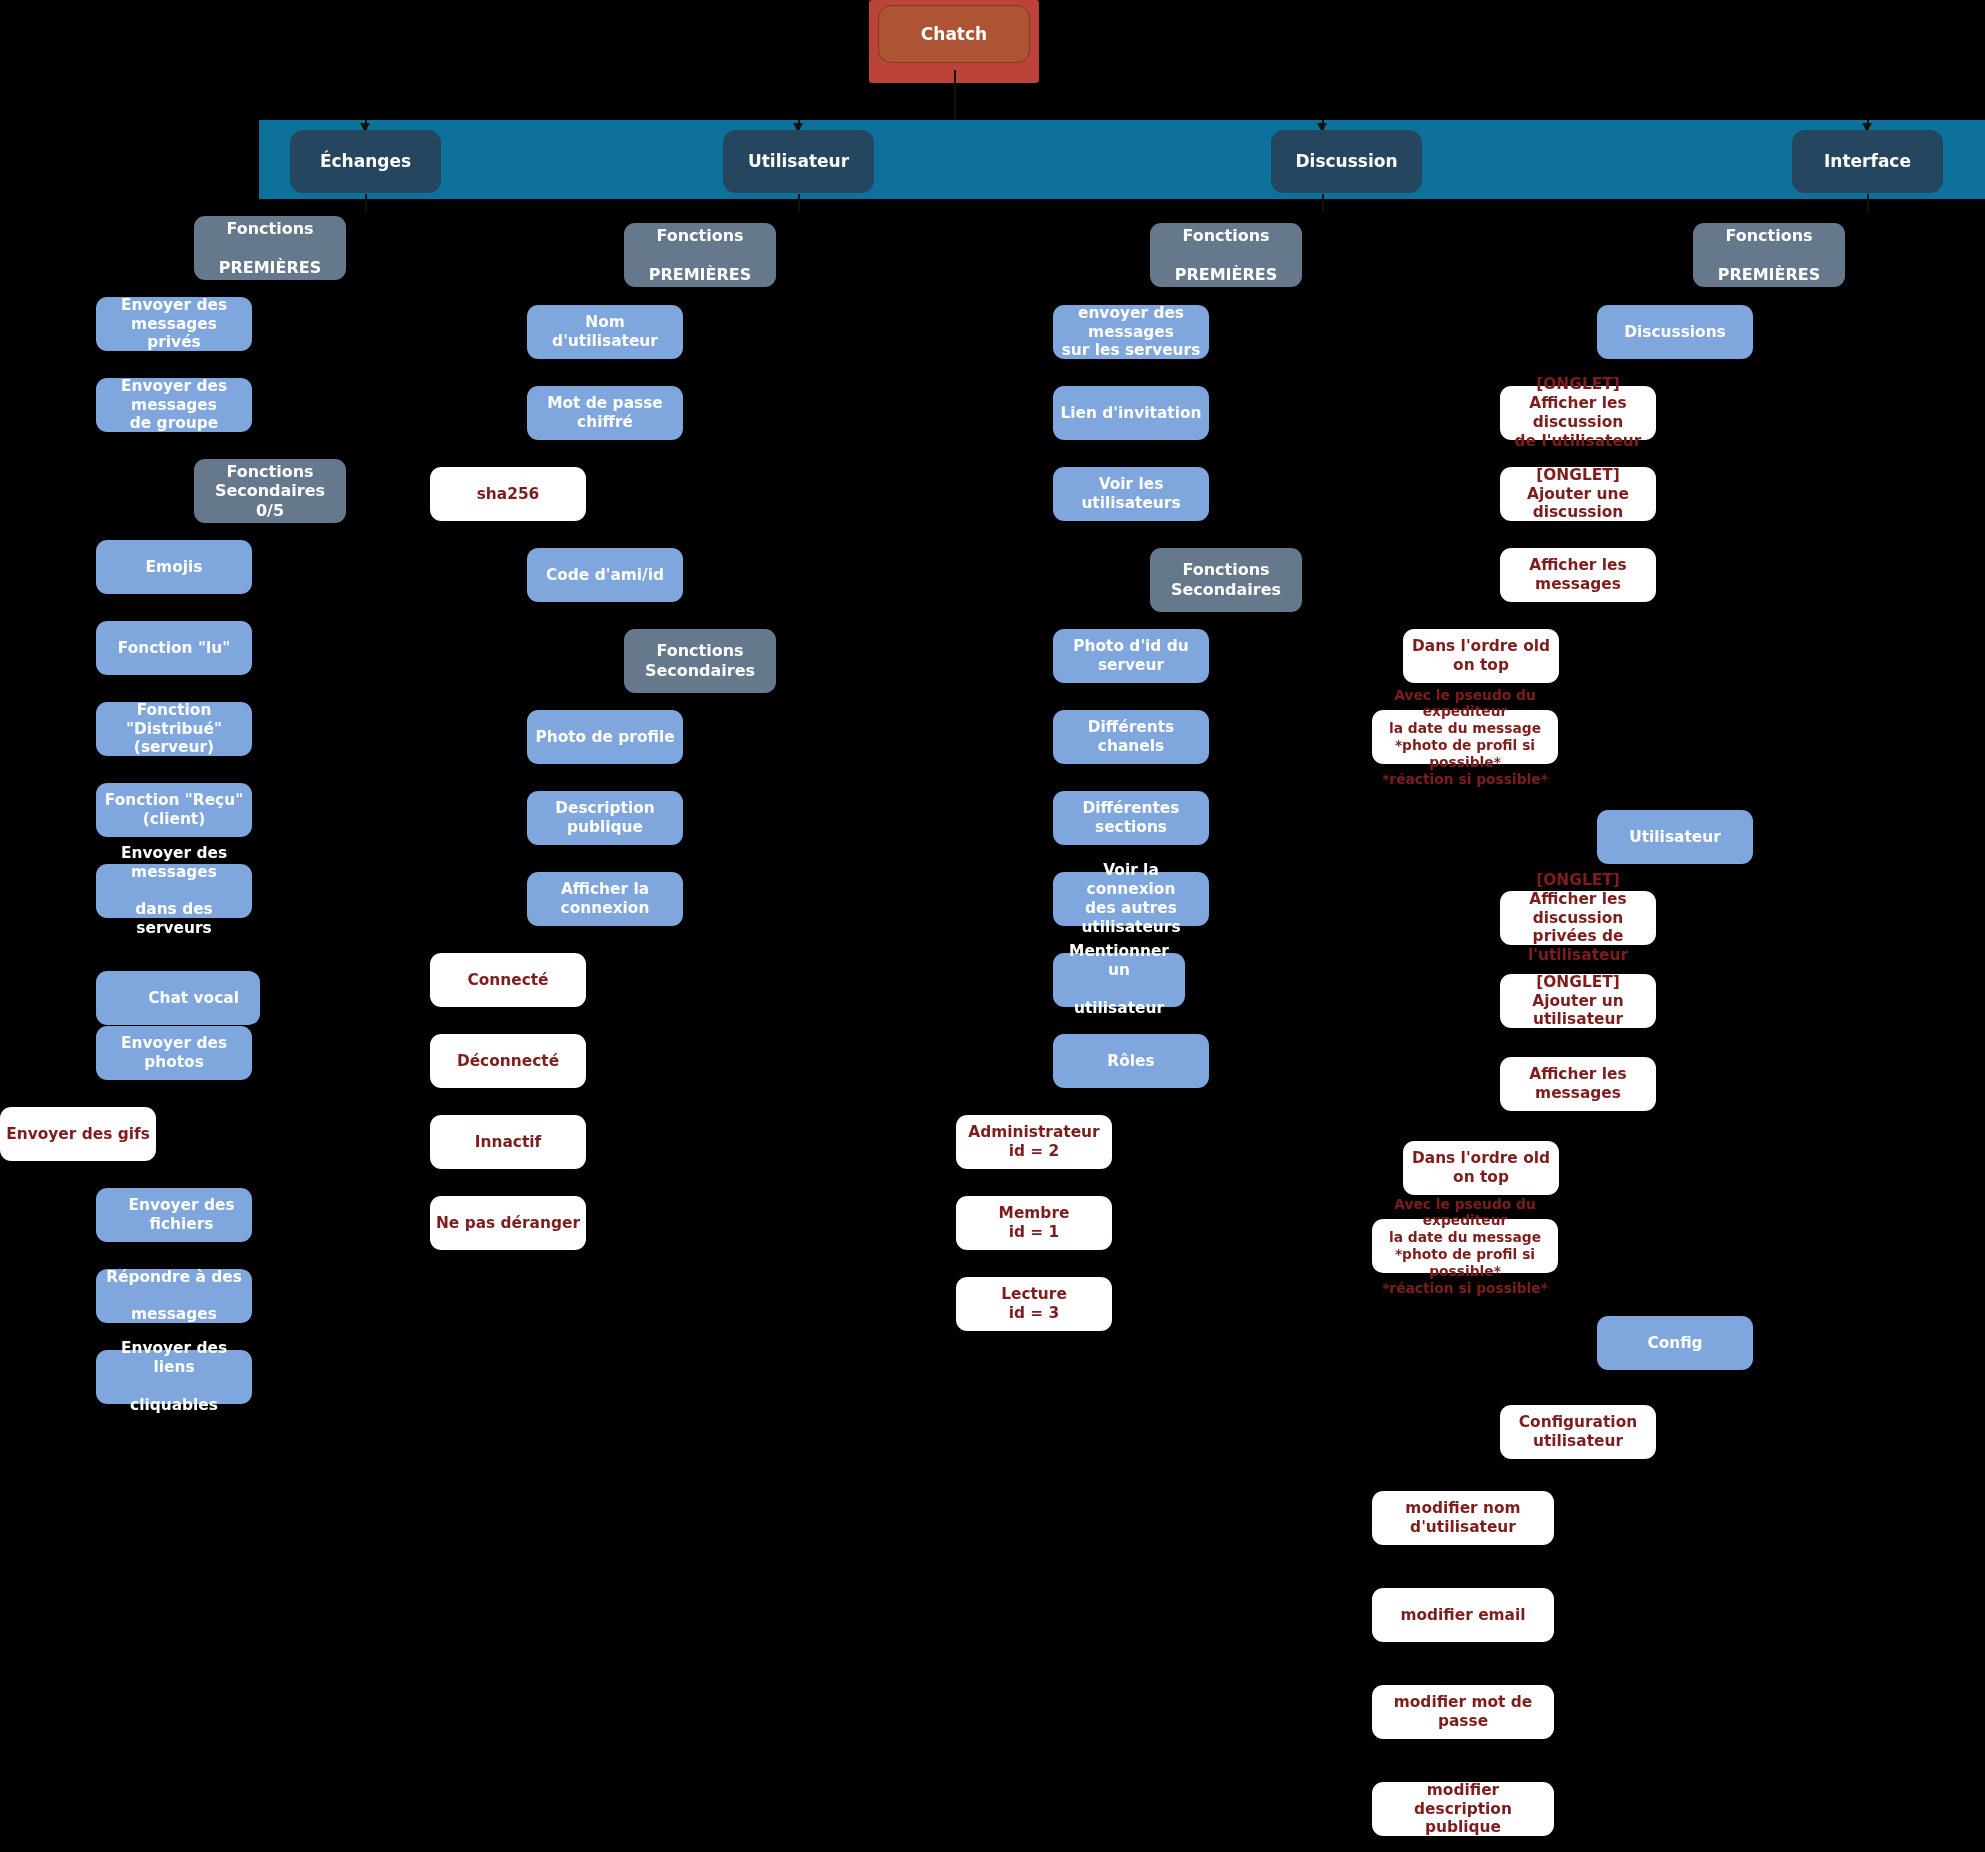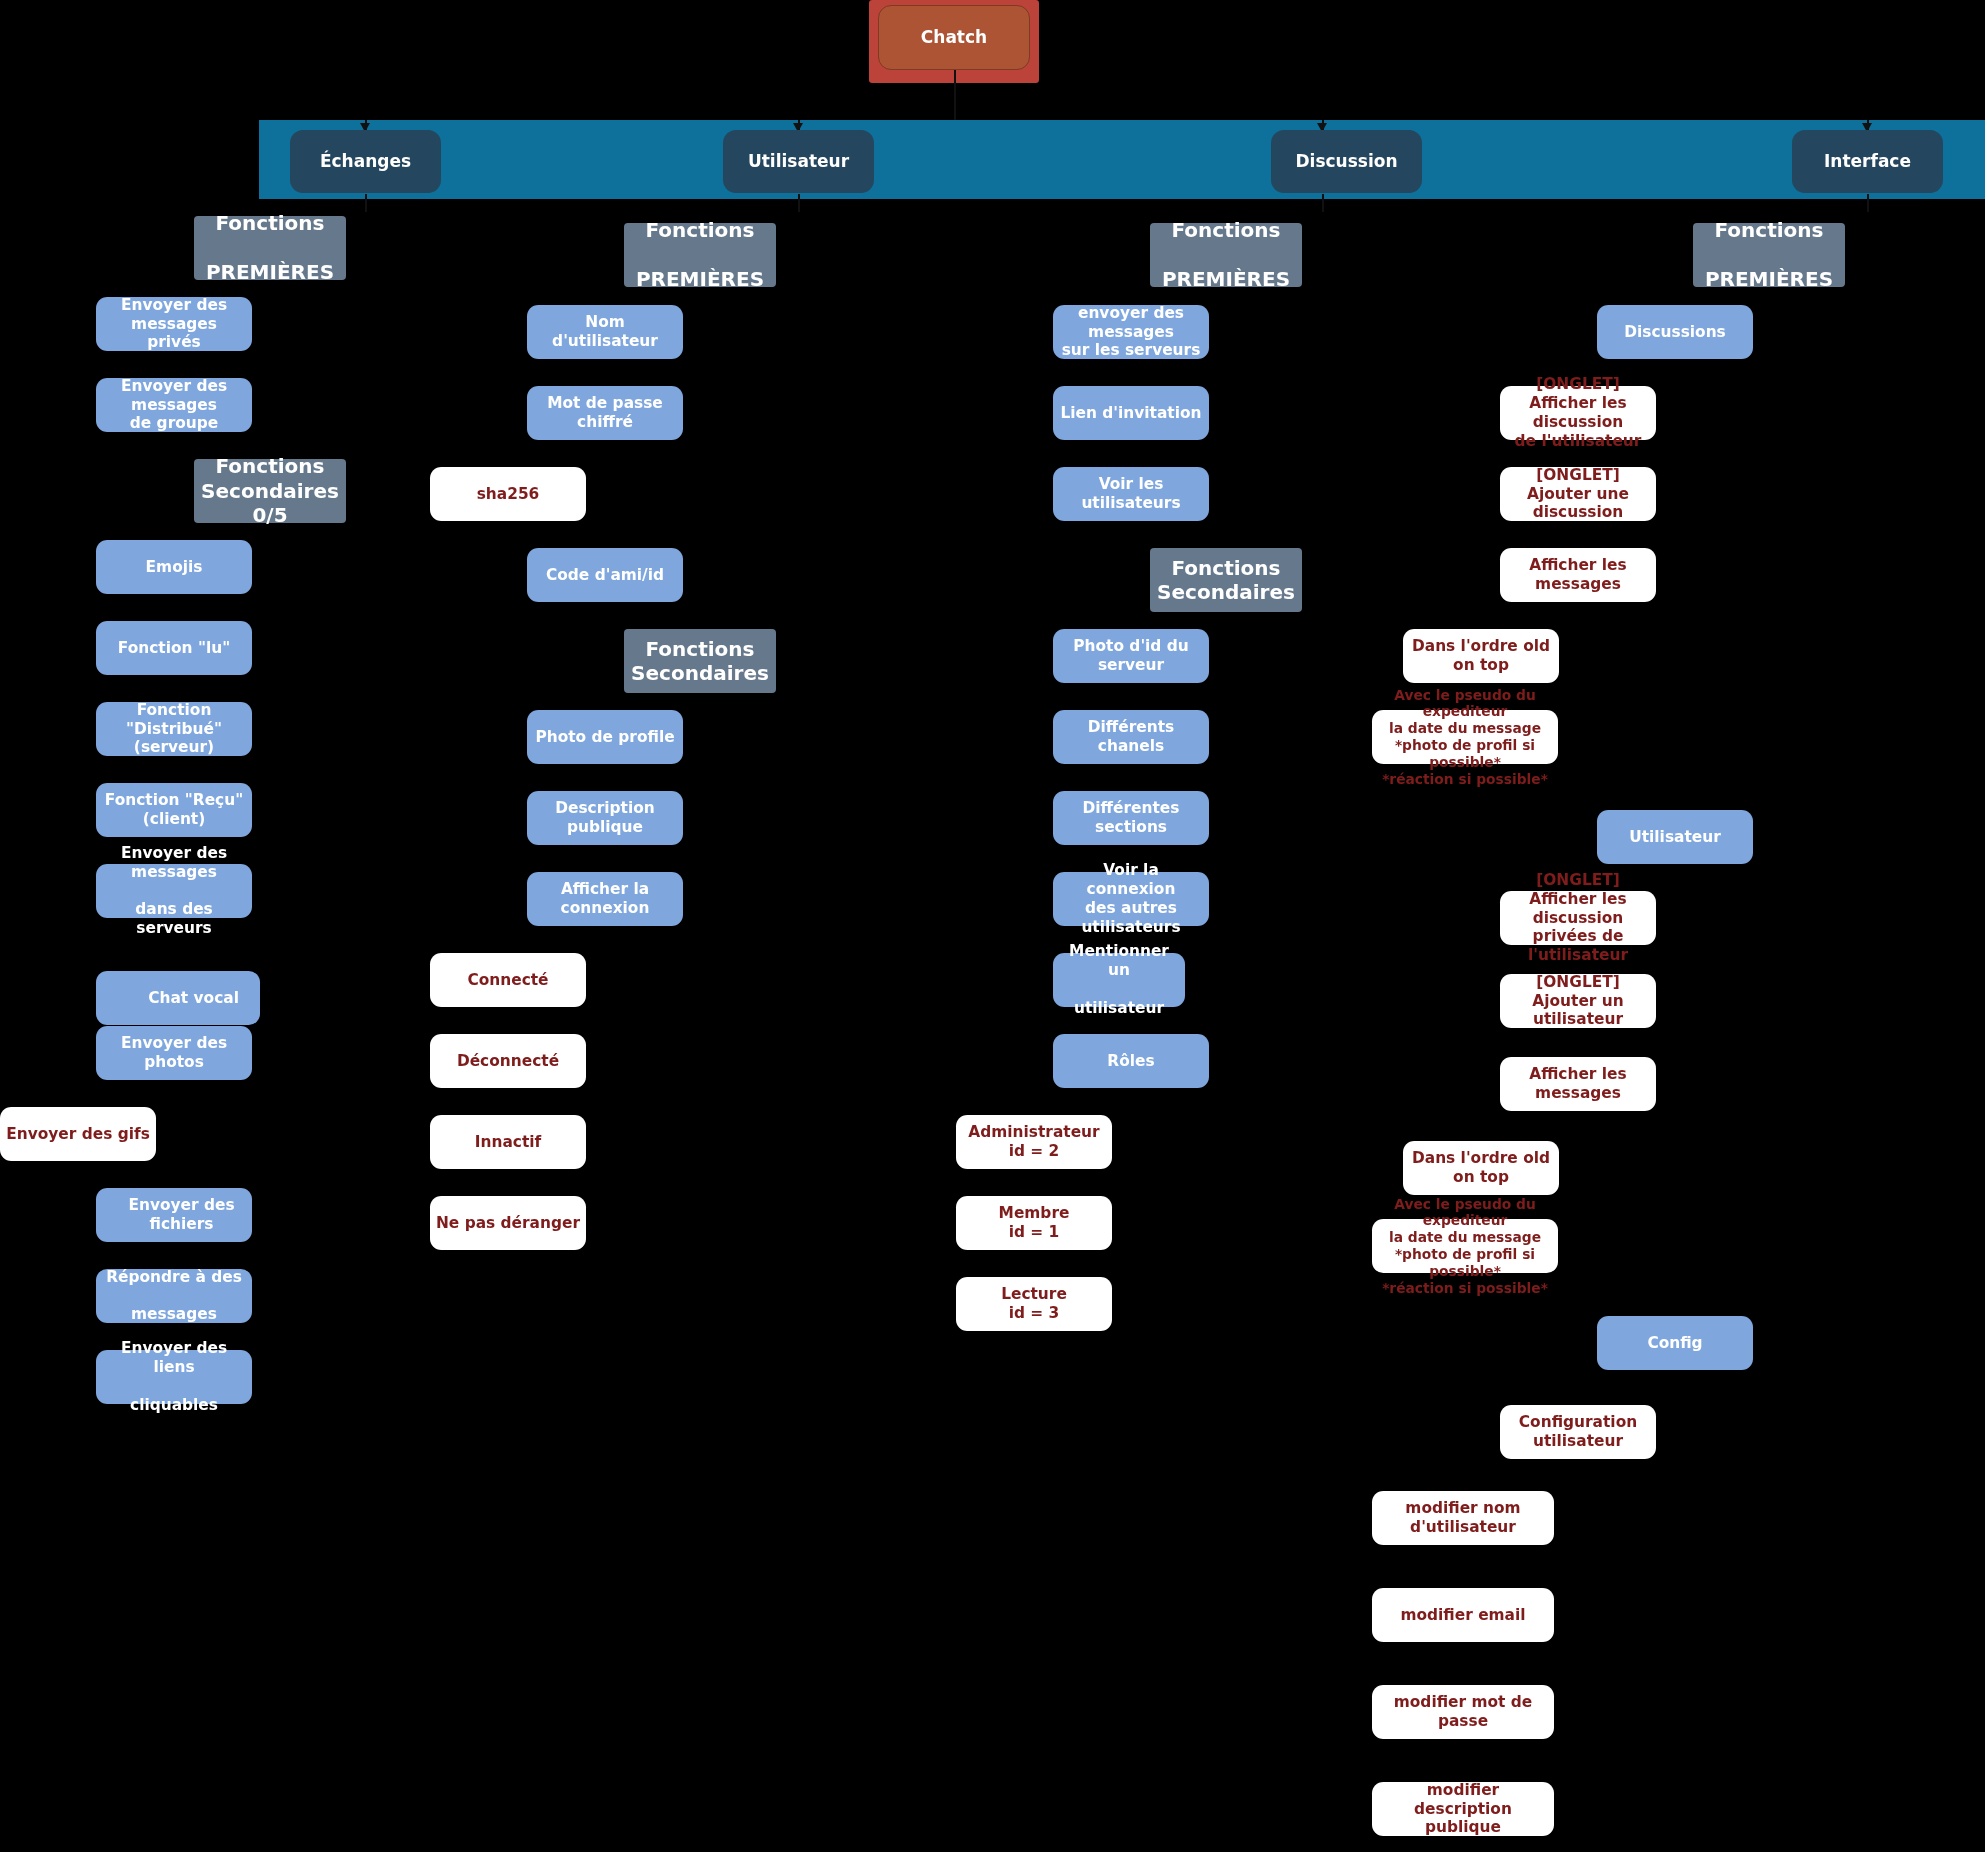--- a/index.html
+++ b/index.html
@@ -51,22 +51,22 @@
   .n-cat {
     background: #25465F;
     color: #FFFFFF;
     font-size: 17px;
     border-radius: 13px;
   }
   
   .n-grp {
     background: #66798C;
     color: #FFFFFF;
-    font-size: 20px;
-    border-radius: 4px;
+    font-size: 16px;
+    border-radius: 11px;
   }
   
   .n-blue {
     background: #7FA7DE;
     color: #FFFFFF;
     font-size: 15.4px;
     border-radius: 11.3px;
   }
   
   .n-white {
@@ -87,21 +87,21 @@
     border-right: 5.7px solid transparent;
     border-top: 9px solid #111111;
   }
 </style>
 </head>
 <body>
 
 <div id="canvas">
 
   <div class="node n-root-outer" style="left:869px; top:0px; width:170px; height:83px;"></div>
-  <div class="node n-root" style="left:878px; top:4.9px; width:152px; height:65px;">Chatch</div>
+  <div class="node n-root" style="left:878px; top:4.9px; width:152px; height:58px;">Chatch</div>
   <div class="edge edge-v" style="left:954px; top:70px; width:2.4px; height:50px;"></div>
 
   <div class="band" style="left:259px; top:120px; width:1726px; height:79px;"></div>
 
   <div class="edge edge-v" style="left:365px; top:120px; height:13px;"></div>
   <div class="arrow" style="left:360px; top:123px;"></div>
   <div class="edge edge-v" style="left:798px; top:120px; height:13px;"></div>
   <div class="arrow" style="left:793px; top:123px;"></div>
   <div class="edge edge-v" style="left:1322px; top:120px; height:13px;"></div>
   <div class="arrow" style="left:1317px; top:123px;"></div>

